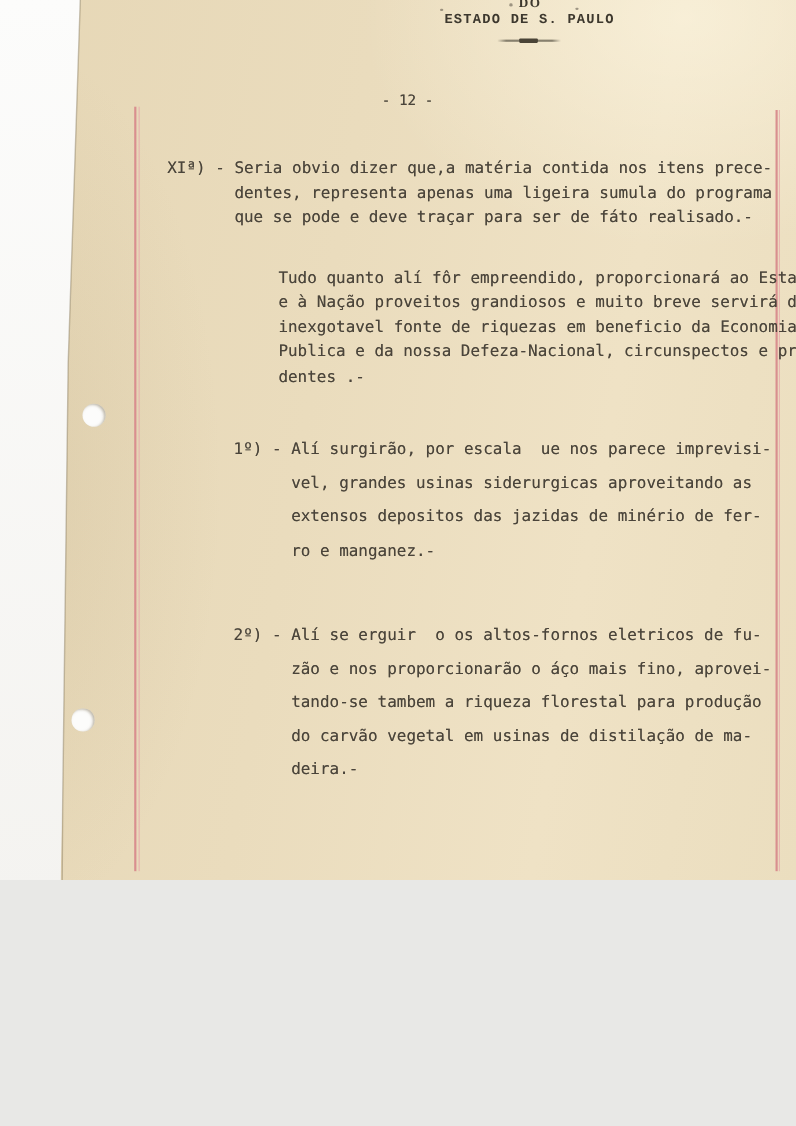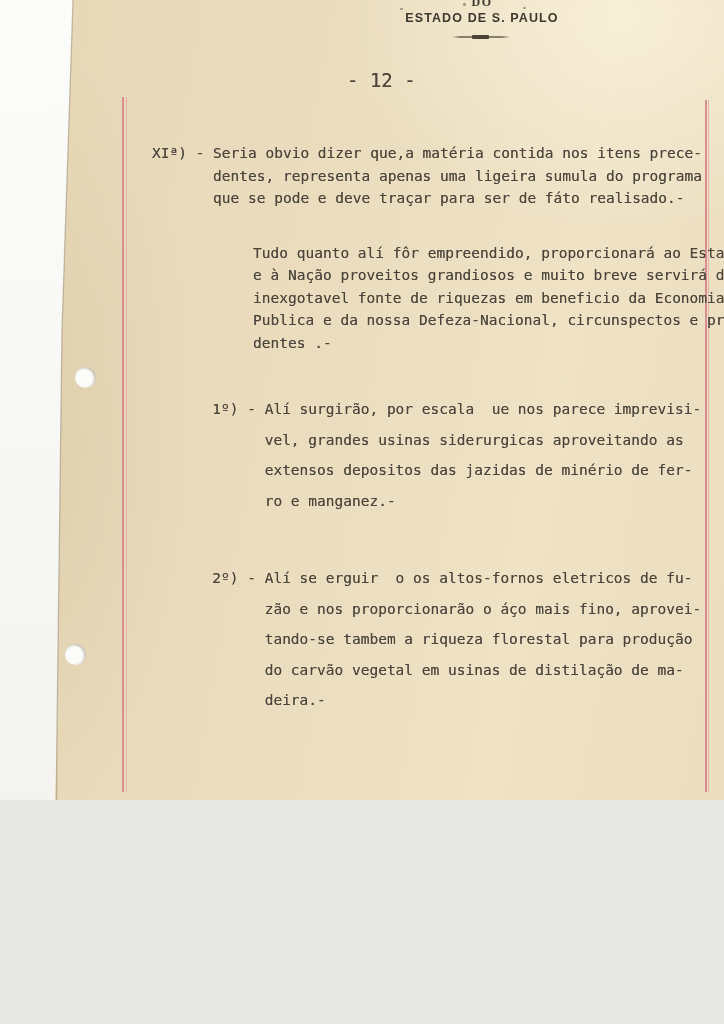--- a/index.html
+++ b/index.html
@@ -27,32 +27,32 @@
   .rule-v{position:absolute;top:97px;bottom:8px;}
   .rule-v.dark{width:1.8px;background:#d98f8f;}
   .rule-v.lite{width:1.3px;background:#e8b2ae;}
   .rule-h-bottom{position:absolute;left:50px;right:0;top:1013px;height:2.4px;background:#dda4a2;}
   .letterhead-do{
     position:absolute;top:-5px;left:458px;width:48px;text-align:center;
     font-family:"Liberation Serif",serif;font-weight:700;font-size:12px;
     letter-spacing:1.5px;color:#3d382e;
   }
   .letterhead-estado{
-    position:absolute;top:11px;left:404px;width:156px;text-align:center;
-    font-family:Liberation Sans, sans-serif;font-weight:700;font-size:12.5px;
+    position:absolute;top:11px;left:404px;width:156px;text-align:left;
+    font-family:Liberation Mono, monospace;font-weight:700;font-size:12.5px;
     letter-spacing:1.1px;color:#3d382e;white-space:nowrap;
   }
   .ornament{position:absolute;top:34px;left:452px;width:58px;height:6px;}
   .ornament-line{
     position:absolute;top:2.4px;left:0;right:0;height:1.2px;
     background:linear-gradient(90deg,rgba(90,85,70,0),rgba(90,85,70,.7) 14%,rgba(90,85,70,.7) 86%,rgba(90,85,70,0));
   }
   .ornament-bar{position:absolute;top:0.8px;left:20px;width:17px;height:4px;background:#4a4437;border-radius:1px;}
   .page-number{
-    position:absolute;left:347px;top:69px;font-size:19px;color:#4a443a;
+    position:absolute;left:347px;top:84px;font-size:13px;color:#4a443a;
     text-shadow:0 0 .6px rgba(74,68,58,.6);white-space:pre;
   }
   .body-text{
     position:absolute;left:125px;top:110px;white-space:pre;
     font-size:14.5px;color:#4a443a;text-shadow:0 0 .6px rgba(74,68,58,.6);
   }
   .para{line-height:22.5px;margin-left:27px;}
   .item{line-height:30.5px;}
   .p2{margin-top:11px;}
   .p3{margin-top:0;padding-left:40px;}

